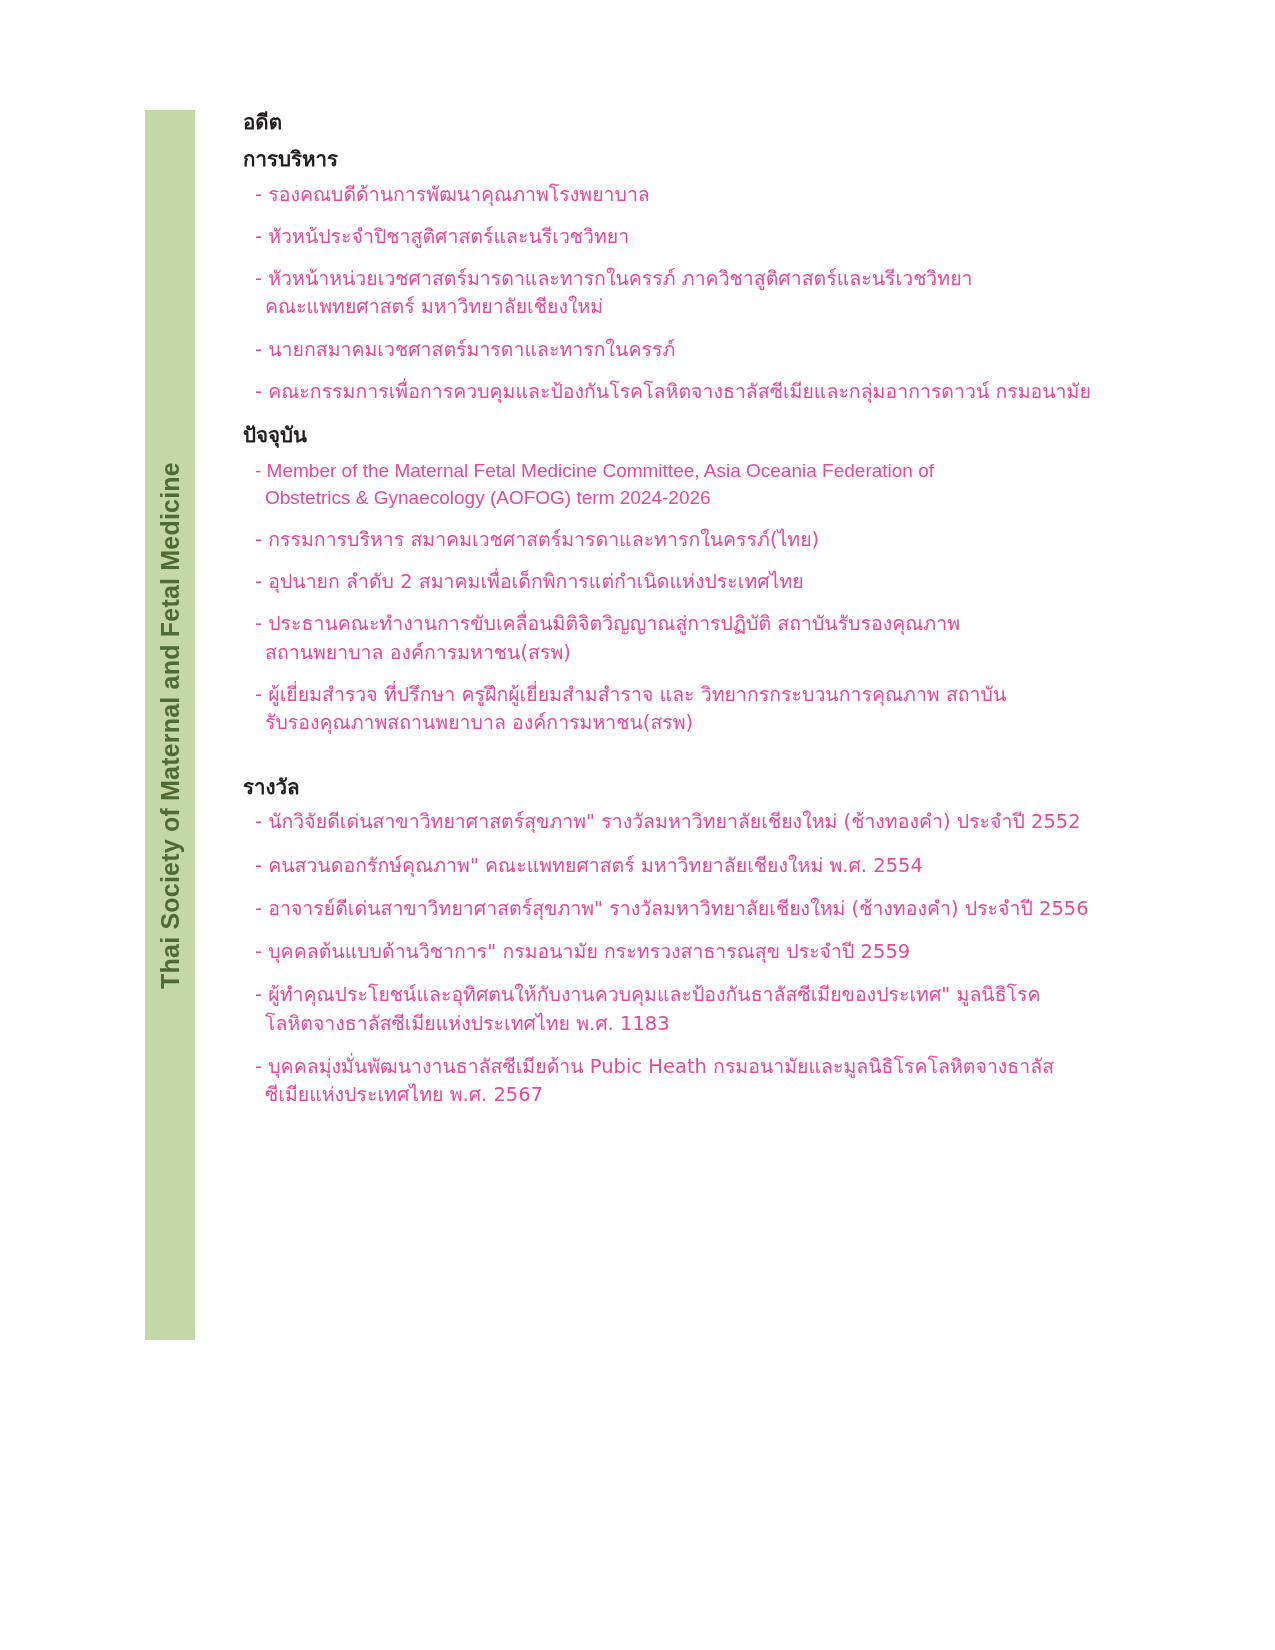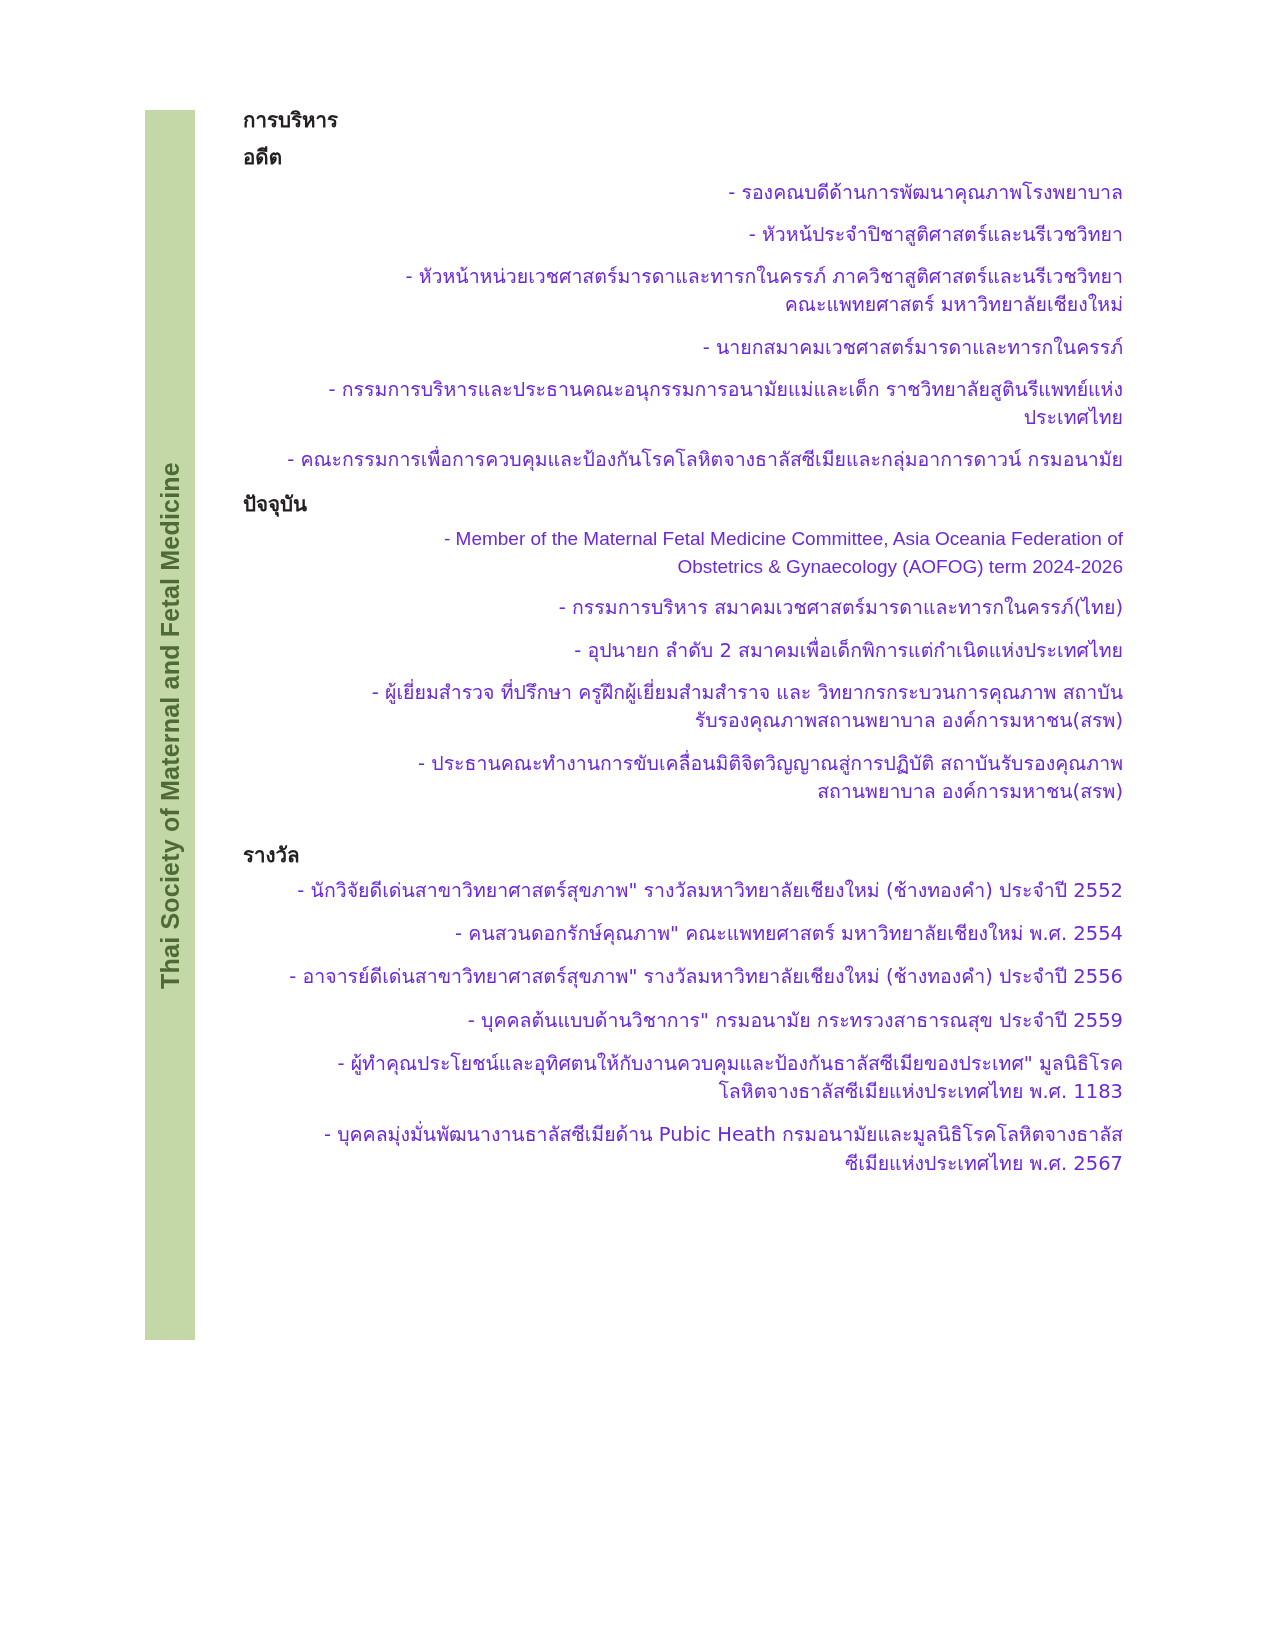--- a/index.html
+++ b/index.html
@@ -66,22 +66,21 @@
   .heading.sub {
     margin-top: 2px;
   }
   .heading.spaced {
     margin-top: 34px;
   }
   .entry {
     font-size: 19.5px;
     line-height: 1.45;
     margin: 0 0 14px 12px;
-    color: #6d28d9;
-    text-align: right;
+    color: #ec4899;
   }
   .entry .cont {
     display: block;
     padding-left: 10px;
   }
   .entry.latin {
     font-family: Liberation Sans, sans-serif;
     font-size: 19px;
   }
   .group-awards .entry {
@@ -93,67 +92,63 @@
 
 <div class="page">
 
   <div class="side-bar"></div>
   <div class="side-title">
     <span>Thai Society of Maternal and Fetal Medicine</span>
   </div>
 
   <div class="content">
 
+    <div class="heading sub">อดีต</div>
+
     <div class="heading">การบริหาร</div>
-
-    <div class="heading sub">อดีต</div>
 
     <div class="group-past">
       <p class="entry">
         <span>- รองคณบดีด้านการพัฒนาคุณภาพโรงพยาบาล</span>
       </p>
       <p class="entry">
         <span>- หัวหน้ประจำปิชาสูติศาสตร์และนรีเวชวิทยา</span>
       </p>
       <p class="entry">
         <span>- หัวหน้าหน่วยเวชศาสตร์มารดาและทารกในครรภ์ ภาควิชาสูติศาสตร์และนรีเวชวิทยา</span>
         <span class="cont">คณะแพทยศาสตร์ มหาวิทยาลัยเชียงใหม่</span>
       </p>
       <p class="entry">
         <span>- นายกสมาคมเวชศาสตร์มารดาและทารกในครรภ์</span>
-      </p>
-      <p class="entry">
-        <span>- กรรมการบริหารและประธานคณะอนุกรรมการอนามัยแม่และเด็ก  ราชวิทยาลัยสูตินรีแพทย์แห่ง</span>
-        <span class="cont">ประเทศไทย</span>
       </p>
       <p class="entry">
         <span>- คณะกรรมการเพื่อการควบคุมและป้องกันโรคโลหิตจางธาลัสซีเมียและกลุ่มอาการดาวน์ กรมอนามัย</span>
       </p>
     </div>
 
     <div class="heading">ปัจจุบัน</div>
 
     <div class="group-present">
       <p class="entry latin">
         <span>- Member of the Maternal Fetal Medicine Committee, Asia Oceania Federation of</span>
         <span class="cont">Obstetrics &amp; Gynaecology (AOFOG) term 2024-2026</span>
       </p>
       <p class="entry">
         <span>- กรรมการบริหาร สมาคมเวชศาสตร์มารดาและทารกในครรภ์(ไทย)</span>
       </p>
       <p class="entry">
         <span>- อุปนายก ลำดับ 2 สมาคมเพื่อเด็กพิการแต่กำเนิดแห่งประเทศไทย</span>
       </p>
       <p class="entry">
+        <span>- ประธานคณะทำงานการขับเคลื่อนมิติจิตวิญญาณสู่การปฏิบัติ สถาบันรับรองคุณภาพ</span>
+        <span class="cont">สถานพยาบาล องค์การมหาชน(สรพ)</span>
+      </p>
+      <p class="entry">
         <span>- ผู้เยี่ยมสำรวจ ที่ปรึกษา ครูฝึกผู้เยี่ยมสำมสำราจ และ วิทยากรกระบวนการคุณภาพ สถาบัน</span>
         <span class="cont">รับรองคุณภาพสถานพยาบาล องค์การมหาชน(สรพ)</span>
-      </p>
-      <p class="entry">
-        <span>- ประธานคณะทำงานการขับเคลื่อนมิติจิตวิญญาณสู่การปฏิบัติ สถาบันรับรองคุณภาพ</span>
-        <span class="cont">สถานพยาบาล องค์การมหาชน(สรพ)</span>
       </p>
     </div>
 
     <div class="heading spaced">รางวัล</div>
 
     <div class="group-awards">
       <p class="entry">
         <span>- นักวิจัยดีเด่นสาขาวิทยาศาสตร์สุขภาพ" รางวัลมหาวิทยาลัยเชียงใหม่ (ช้างทองคำ) ประจำปี 2552</span>
       </p>
       <p class="entry">

